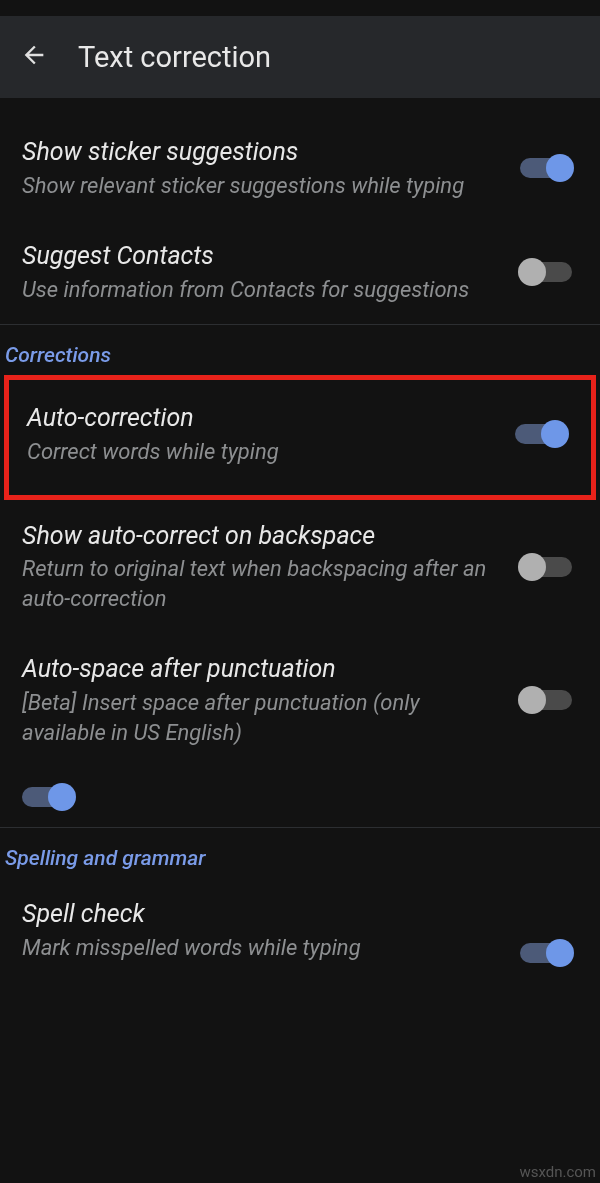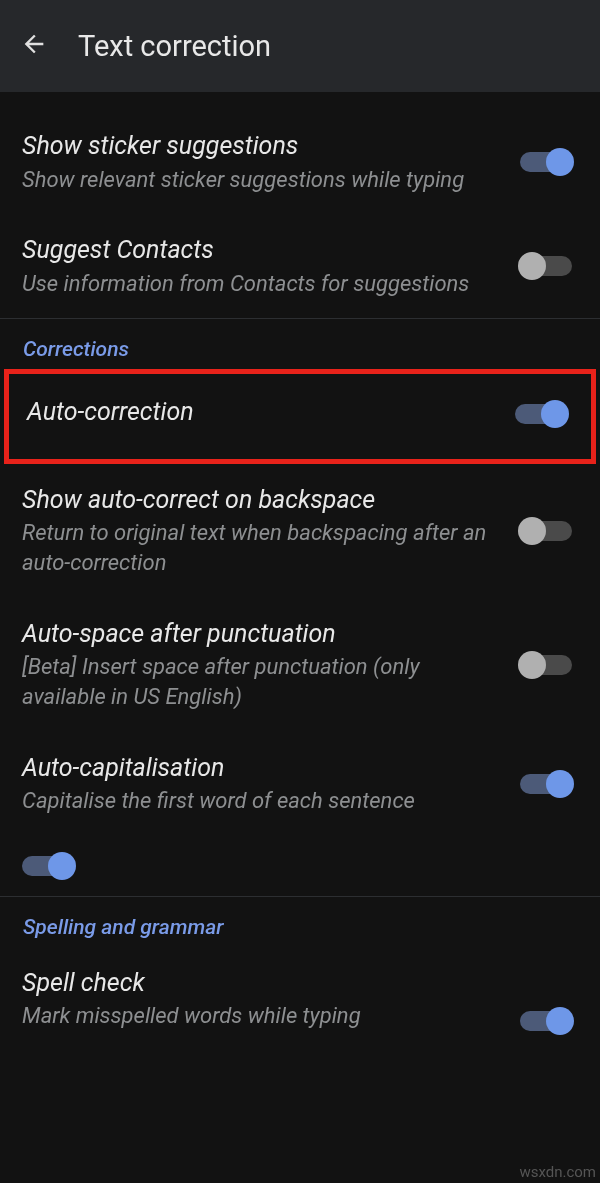--- a/index.html
+++ b/index.html
@@ -9,25 +9,26 @@
       font-family: Roboto, -apple-system, BlinkMacSystemFont, "Segoe UI", Arial, sans-serif;
     }
     body {
       width: 600px;
       height: 1183px;
       background: #121212;
       overflow: hidden;
     }
     .appbar {
       background: #26282b;
-      height: 92px;
+      height: 82px;
       display: flex;
       align-items: center;
       padding: 0 20px;
       gap: 30px;
+      margin-top: 16px;
     }
     .back-icon svg {
       width: 28px;
       height: 28px;
       fill: #e0e0e0;
     }
     .appbar-title {
       color: #e8e8e8;
       font-size: 29px;
       font-weight: 400;
@@ -96,21 +97,21 @@
     }
     .divider {
       height: 1px;
       background: #2c2e31;
       margin: 0;
     }
     .section-header {
       color: #7a9be8;
       font-size: 21px;
       font-weight: 500;
-      padding: 18px 23px 8px;
+      padding: 18px 5px 8px;
     }
     .highlight-box {
       border: 5px solid #e8221a;
       margin: 0 4px;
     }
     .highlight-box .row {
       padding: 22px 18px 28px 18px;
       justify-content: center;
     }
     .watermark {
@@ -158,20 +159,21 @@
   </div>
 
   <div class="divider"></div>
 
   <div class="section-header">Corrections</div>
 
   <div class="highlight-box">
     <div class="row">
       <div class="text">
         <div class="title">Auto-correction</div>
+        <div class="subtitle">Correct words while typing</div>
       </div>
       <div class="toggle on">
         <div class="track"></div>
           <div class="thumb"></div>
       </div>
     </div>
   </div>
 
   <div class="row">
     <div class="text">
@@ -188,30 +190,20 @@
     <div class="text">
       <div class="title">Auto-space after punctuation</div>
       <div class="subtitle">[Beta] Insert space after punctuation (only available in US English)</div>
     </div>
     <div class="toggle off">
       <div class="track"></div>
         <div class="thumb"></div>
     </div>
   </div>
 
-  <div class="row">
-    <div class="text">
-      <div class="title">Auto-capitalisation</div>
-      <div class="subtitle">Capitalise the first word of each sentence</div>
-    </div>
-    <div class="toggle on">
-      <div class="track"></div>
-        <div class="thumb"></div>
-    </div>
-  </div>
 
   <div class="row">
     <div class="toggle on">
       <div class="track"></div>
         <div class="thumb"></div>
     </div>
   </div>
 
   <div class="divider"></div>
 

